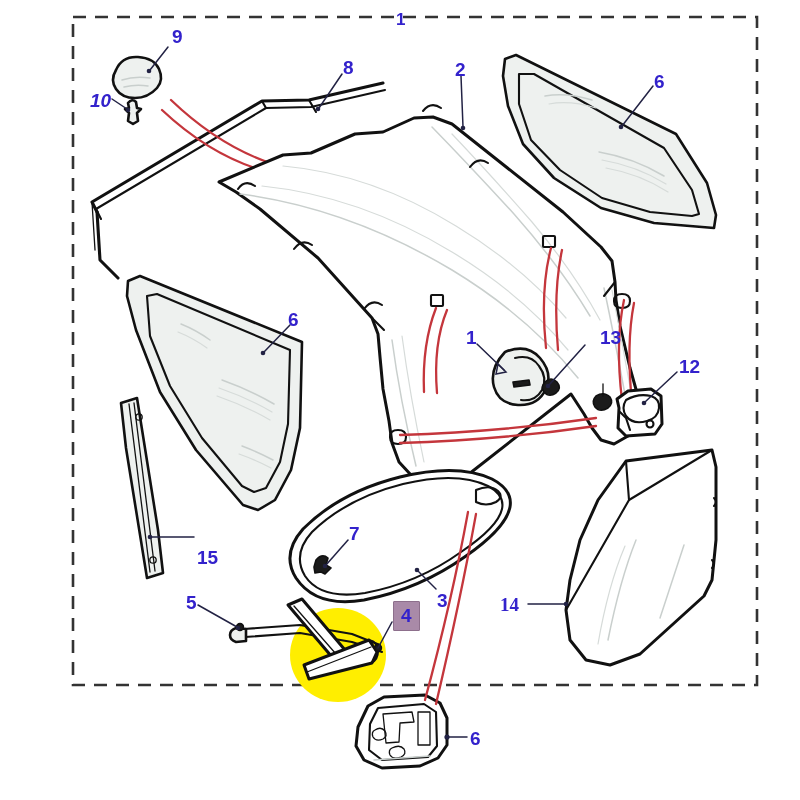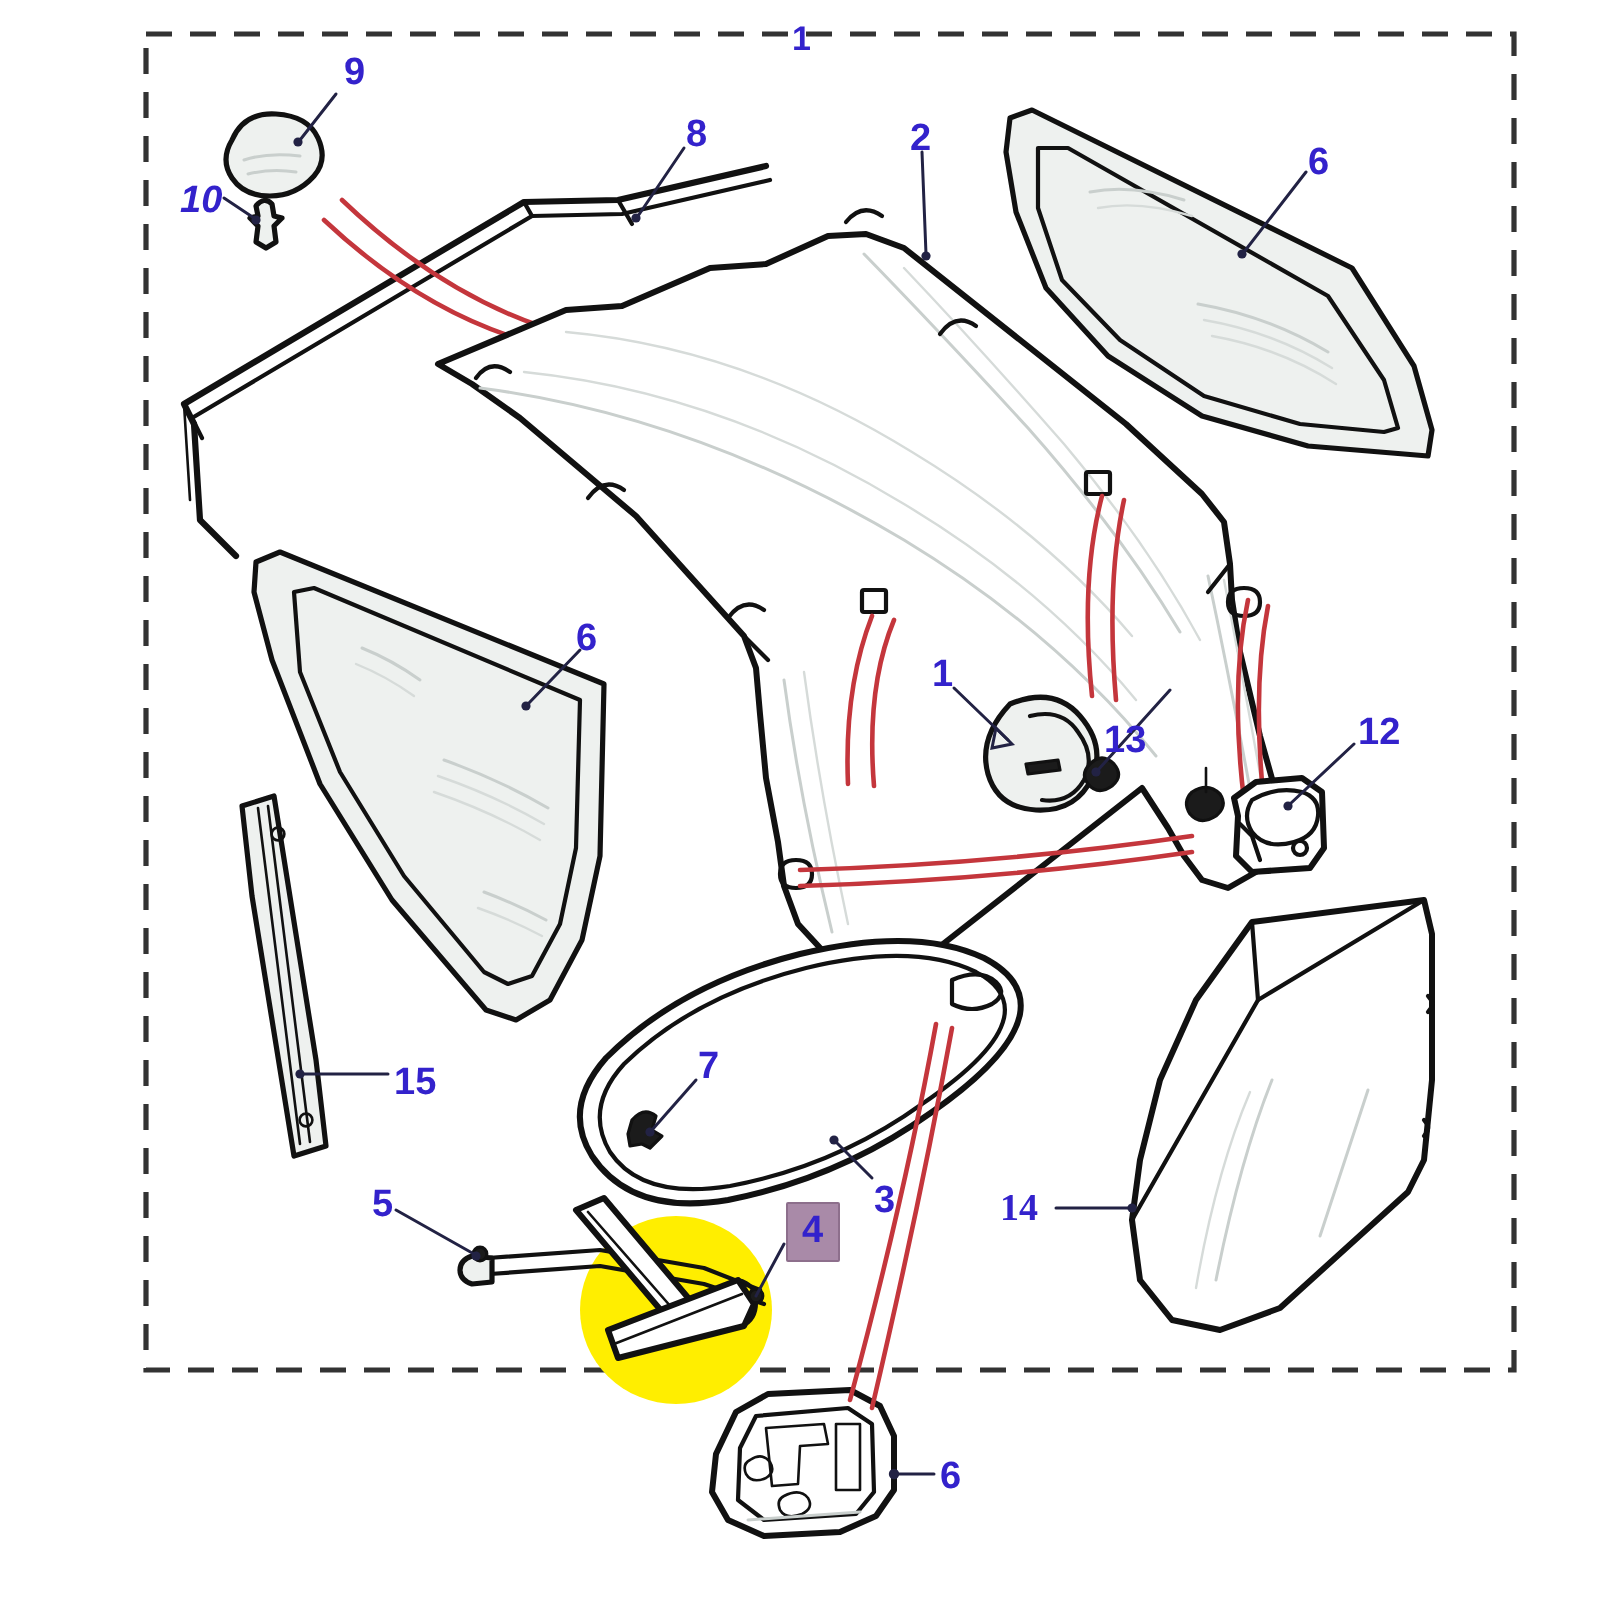--- a/index.html
+++ b/index.html
@@ -322,23 +322,23 @@
 
   <div id="callout-layer">
       <div class="callout on-border" style="left: 396px; top: 10px;">1</div>
       <div class="callout" style="left: 172px; top: 27px;">9</div>
       <div class="callout" style="left: 90px; top: 91px; font-style: italic;">10</div>
       <div class="callout" style="left: 343px; top: 58px;">8</div>
       <div class="callout" style="left: 455px; top: 60px;">2</div>
       <div class="callout" style="left: 654px; top: 72px;">6</div>
       <div class="callout" style="left: 288px; top: 310px;">6</div>
       <div class="callout" style="left: 466px; top: 328px;">1</div>
-      <div class="callout" style="left: 552px; top: 328px; margin-top: 33px;">13</div>
+      <div class="callout" style="left: 600px; top: 328px;">13</div>
       <div class="callout" style="left: 679px; top: 357px; text-align: center;">12</div>
-      <div class="callout" style="left: 197px; top: 532px;">15</div>
+      <div class="callout" style="left: 197px; top: 548px;">15</div>
       <div class="callout" style="left: 349px; top: 524px;">7</div>
       <div class="callout" style="left: 186px; top: 593px;">5</div>
       <div class="callout" style="left: 437px; top: 591px;">3</div>
       <div class="callout boxed" style="left: 393px; top: 601px;">4</div>
       <div class="callout" style="left: 500px; top: 595px; font-family: Liberation Serif, serif;">14</div>
       <div class="callout" style="left: 470px; top: 729px;">6</div>
     </div>
 
 </div>
 

